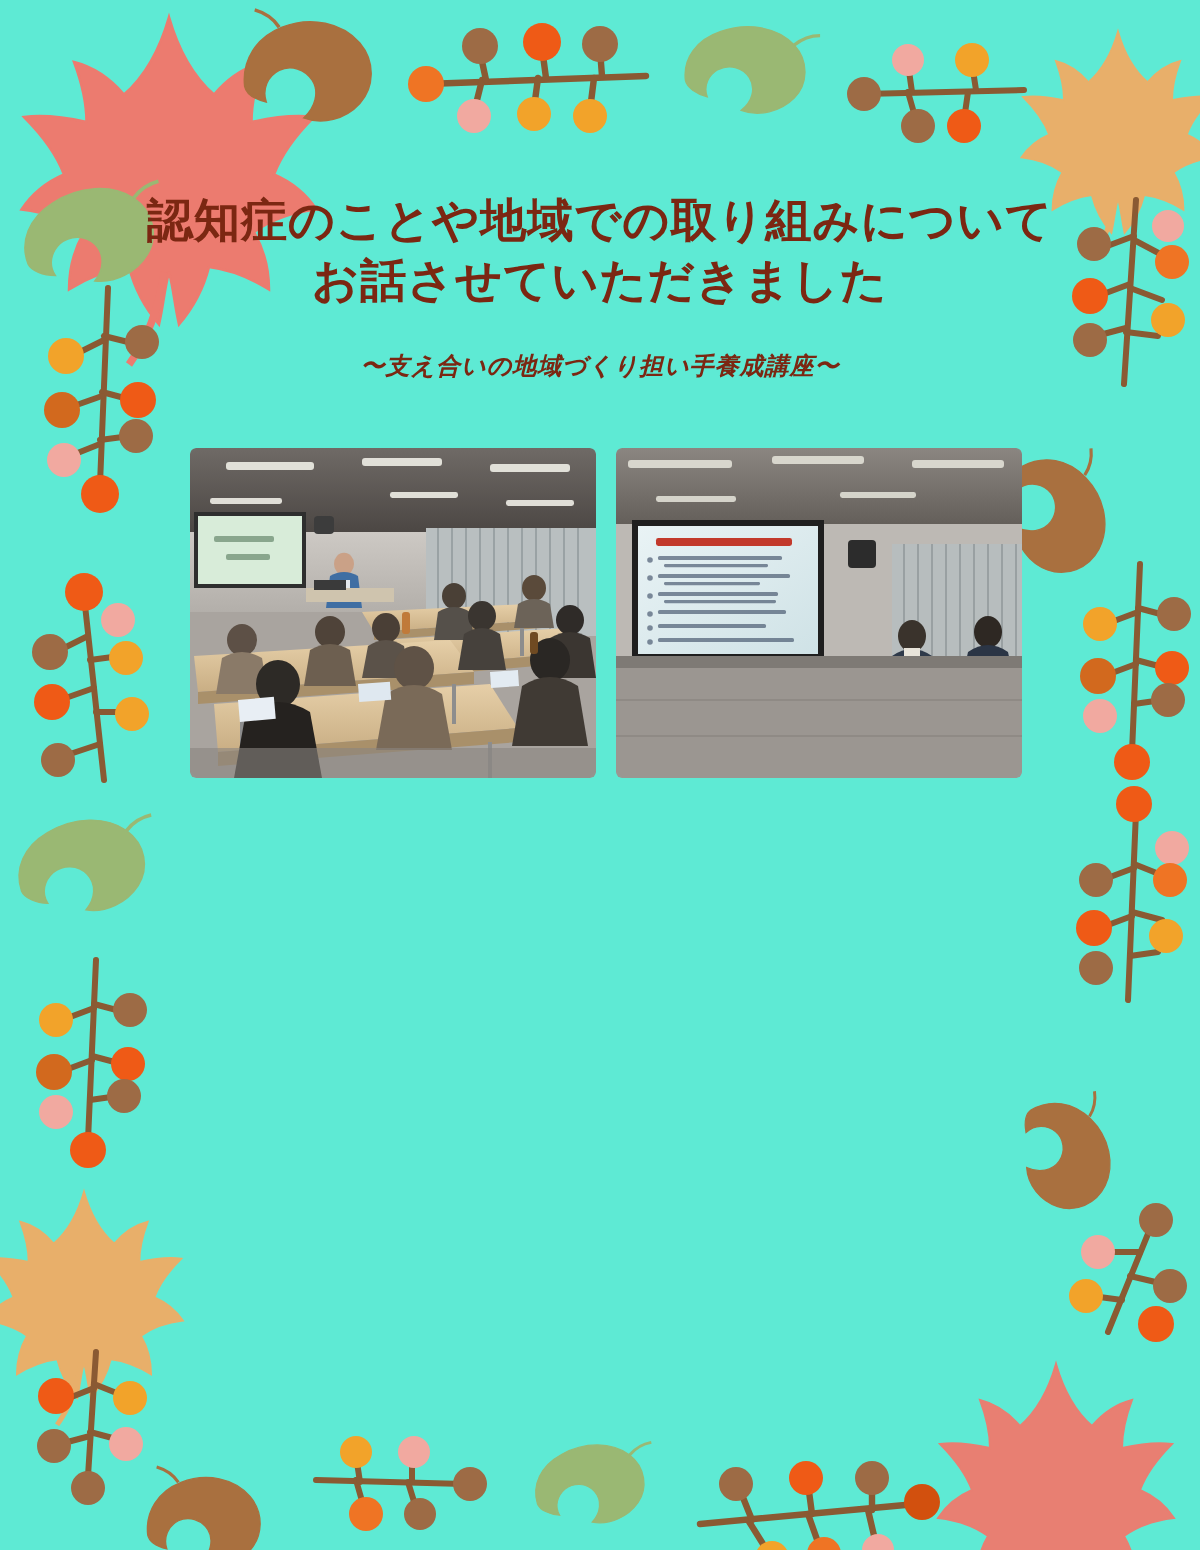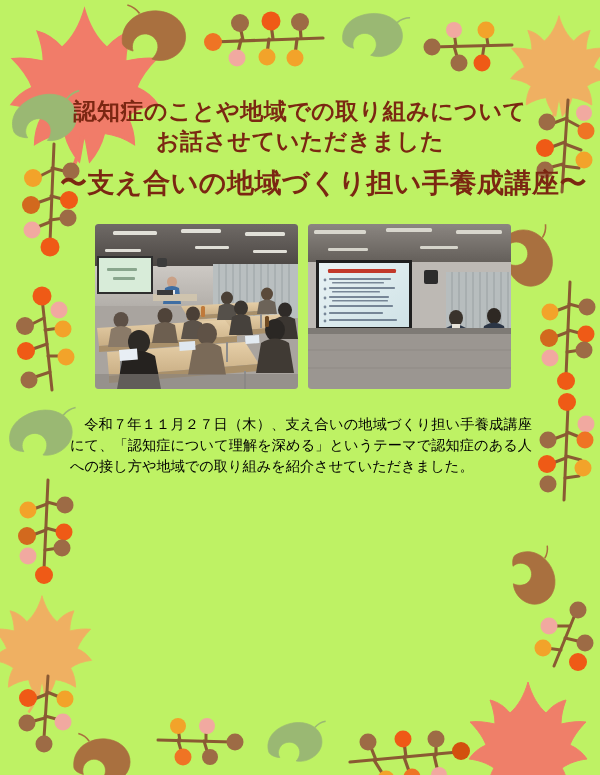--- a/index.html
+++ b/index.html
@@ -7,21 +7,21 @@
     padding: 0;
     background: #ffffff;
   }
   body {
     font-family: "DejaVu Sans", "Liberation Sans", sans-serif;
   }
   #page {
     position: relative;
     width: 600px;
     height: 775px;
-    background: #bef264;
+    background: #5eead4;
     overflow: hidden;
   }
 
   
   #decor {
     position: absolute;
     left: 0; top: 0;
     width: 600px; height: 775px;
     pointer-events: none;
     z-index: 1;
@@ -44,25 +44,26 @@
     color: #7b2712;
     font-weight: bold;
     font-size: 23px;
     line-height: 30px;
     letter-spacing: 0.5px;
     white-space: nowrap;
   }
   .title-sub {
     color: #7b2712;
     font-weight: bold;
-    font-size: 27px;
+    font-size: 12px;
     line-height: 26px;
     margin-top: 14px;
     letter-spacing: 0.5px;
     white-space: nowrap;
+    font-style: italic;
   }
 
   .photos {
     position: absolute;
     left: 95px;
     top: 224px;
     width: 420px;
     height: 168px;
   }
   .photo {
@@ -627,17 +628,16 @@
           <g opacity="0.25" stroke="#6e6a65" stroke-width="1">
             <path d="M0 126 H203"></path>
               <path d="M0 144 H203"></path>
           </g>
         </svg>
       </div>
 
     </div>
 
     <div class="body-text">
-      <p>令和７年１１月２７日（木）、支え合いの地域づくり担い手養成講座にて、「認知症について理解を深める」というテーマで認知症のある人への接し方や地域での取り組みを紹介させていただきました。</p>
     </div>
 
   </div>
 </div>
 
 </body></html>

